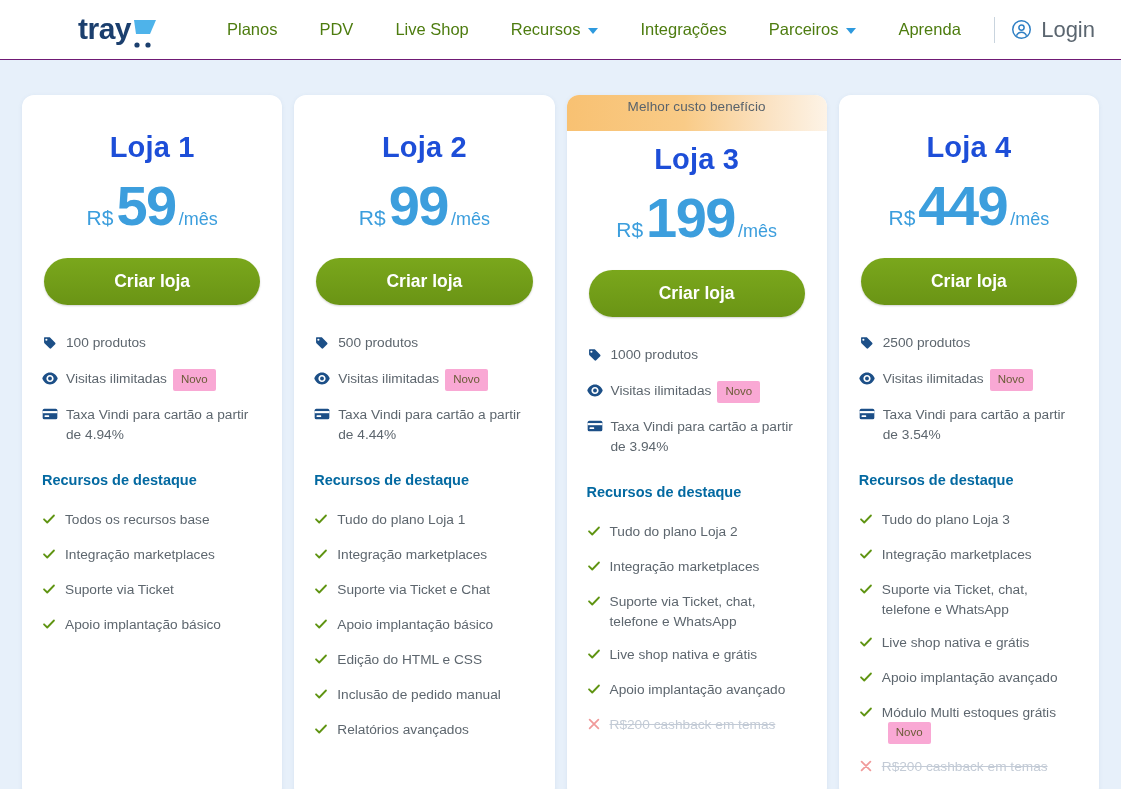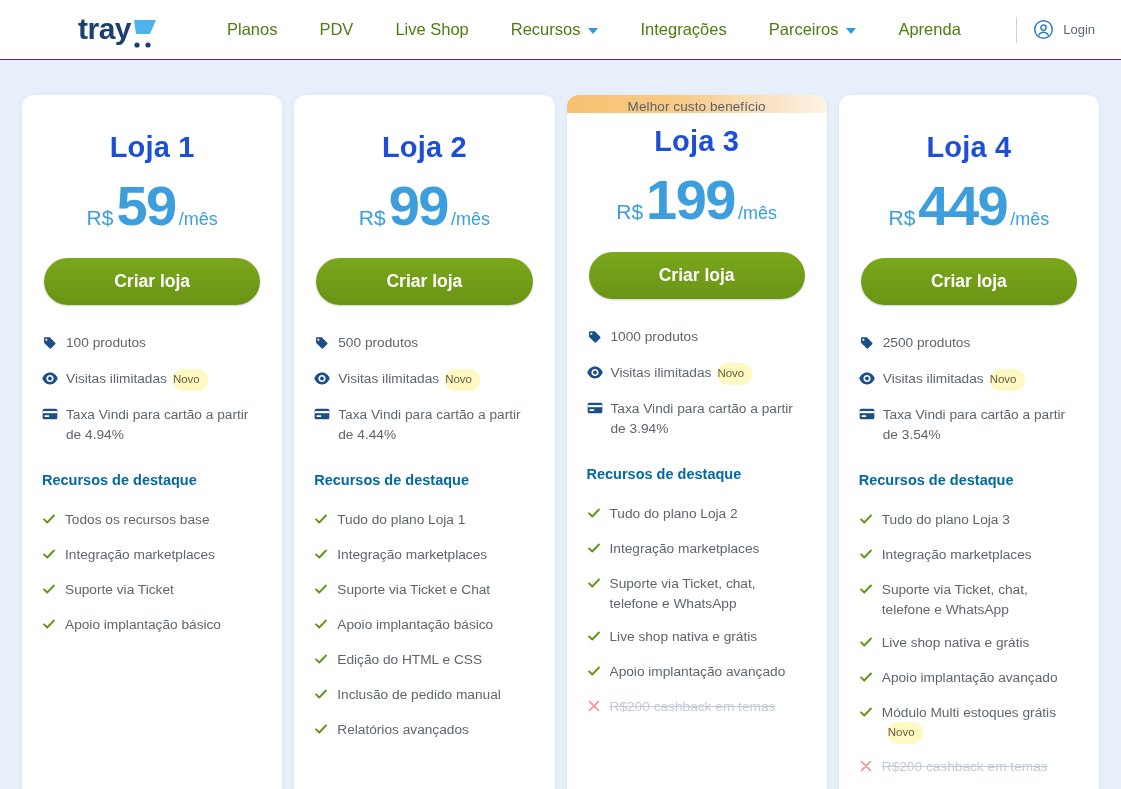--- a/index.html
+++ b/index.html
@@ -67,21 +67,21 @@
   .nav-divider {
     width: 1px;
     height: 26px;
     background: #c9d4de;
     margin: 0 16px 0 6px;
   }
   .login {
     display: flex;
     align-items: center;
     gap: 9px;
-    font-size: 13px;
+    font-size: 22px;
     color: #5b6670;
     cursor: pointer;
     padding-right: 8px;
     justify-content: flex-end;
   }
 
   
   .cards {
     display: flex;
     gap: 12px;
@@ -94,21 +94,21 @@
     background: #ffffff;
     border-radius: 12px;
     min-height: 694px;
     box-shadow: 0 1px 4px rgba(80,120,160,0.10);
     display: flex;
     flex-direction: column;
     overflow: hidden;
   }
 
   .ribbon {
-    height: 18px;
+    height: 36px;
     background: linear-gradient(to right, #f8c172 0%, #f9cb87 45%, #fbe3c4 78%, #fdf3e6 100%);
     color: #59636c;
     font-size: 13.5px;
     text-align: center;
     line-height: 24px;
     letter-spacing: .1px;
   }
 
   .card-body {
     padding: 0 20px;
@@ -175,25 +175,25 @@
   .spec .ico {
     flex: 0 0 auto;
     width: 15px;
     margin-top: 2px;
     color: #1c4f87;
     display: block;
   }
   .spec .txt { flex: 1; }
 
   .badge-novo {
-    background: #fef9c3;
+    background: #f9a8d4;
     color: #6b5c38;
     font-size: 11.5px;
-    border-radius: 10px;
-    padding: 2px 8px 3px 0;
+    border-radius: 2px;
+    padding: 2px 8px 3px 8px;
     white-space: nowrap;
     margin-left: 6px;
     display: inline-block;
     vertical-align: middle;
   }
 
   .section-title {
     margin-top: 28px;
     font-size: 14.5px;
     font-weight: bold;

